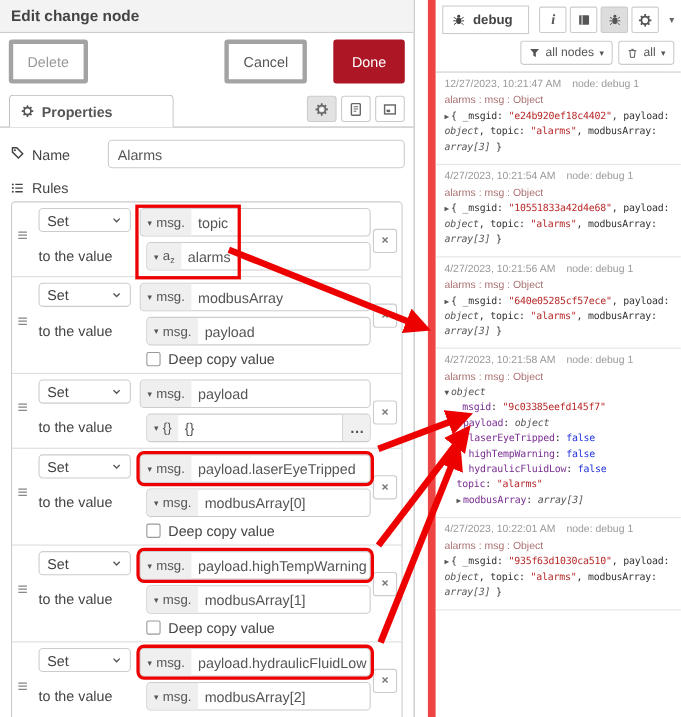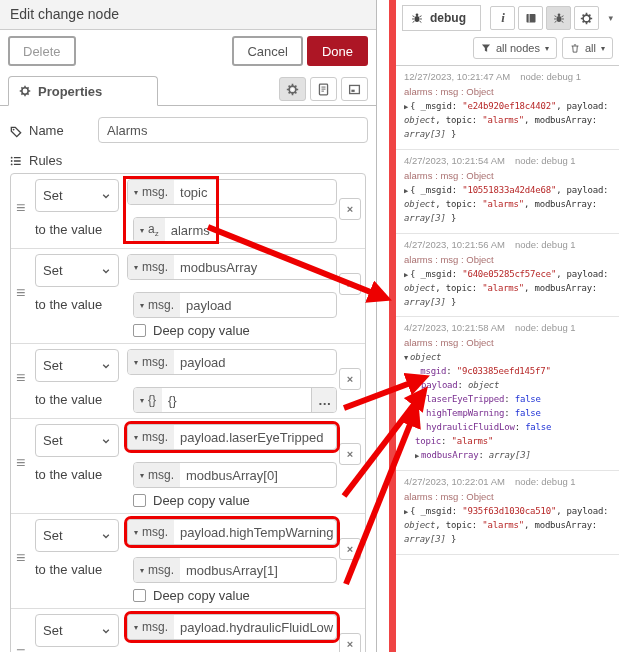--- a/index.html
+++ b/index.html
@@ -4,48 +4,48 @@
 <style>
   html,body{margin:0;padding:0;}
   body{width:619px;height:652px;position:relative;background:#fff;overflow:hidden;
        font-family:"Liberation Sans",sans-serif;-webkit-font-smoothing:antialiased;}
   button{font-family:inherit;cursor:pointer;}
 
   
   .left-panel{position:absolute;left:0;top:0;width:377px;height:652px;background:#fff;
               border-right:1px solid #bbb;box-sizing:border-box;overflow:hidden;}
   .dialog-header{height:29px;line-height:29px;padding:0 10px;background:#f3f3f3;
-                 border-bottom:1px solid #ccc;font-size:14px;font-weight:normal;color:#444;}
+                 border-bottom:1px solid #ccc;font-size:14px;font-weight:bold;color:#444;}
   .dialog-buttons{display:flex;justify-content:space-between;align-items:center;padding:6px 8px;}
-  .btn{height:30px;padding:0 13px;font-size:13px;background:#fff;border:2px solid #a3a3a3;border-radius:3px;color:#555;}
+  .btn{height:40px;padding:0 13px;font-size:13px;background:#fff;border:4px solid #a3a3a3;border-radius:3px;color:#555;}
   .btn.muted{color:#999;}
   .btn-red{background:#ad1625;border-color:#ad1625;color:#fff;}
-  .btn-group{display:flex;gap:4px;}
+  .btn-group{display:flex;gap:24px;}
   .tab-row{position:relative;height:31px;border-bottom:1px solid #bbb;margin-top:2px;}
   .tab{position:absolute;left:8px;bottom:-1px;width:150px;height:30px;background:#fff;border:1px solid #bbb;
        border-bottom:1px solid #fff;border-radius:4px 4px 0 0;display:flex;align-items:center;gap:7px;
        padding:0 10px;font-size:13px;font-weight:bold;color:#555;box-sizing:border-box;}
   .tab-tools{position:absolute;right:8px;bottom:4px;display:flex;gap:4px;}
   .mini-btn{width:27px;height:24px;border:1px solid #ccc;border-radius:3px;background:#fff;
             display:flex;align-items:center;justify-content:center;color:#666;padding:0;}
   .mini-btn.active{background:#e2e2e2;}
 
   .form{padding:6px 8px 0 10px;}
   .form-row{display:flex;align-items:center;gap:10px;margin-top:5px;}
-  .field-label{display:flex;align-items:flex-end;gap:7px;width:78px;font-size:13px;color:#444;flex-shrink:0;}
+  .field-label{display:flex;align-items:flex-start;gap:7px;width:78px;font-size:13px;color:#444;flex-shrink:0;}
   input.text{flex:1;height:24px;border:1px solid #ccc;border-radius:4px;font-size:13px;color:#555;
              padding:0 8px;font-family:inherit;outline:none;}
   .rules-label{display:flex;align-items:center;gap:7px;font-size:13px;color:#444;margin:10px 0 5px 0;}
   .rules-list{border:1px solid #ccc;border-radius:4px;margin-right:2px;background:#fff;}
 
   .rule{position:relative;border-bottom:1px solid #ddd;padding:5px 28px 5px 24px;}
   .rule:last-child{border-bottom:none;}
   .drag-handle{position:absolute;left:5px;top:50%;margin-top:-11px;color:#888;font-size:16px;line-height:1;}
   .r1{display:flex;gap:8px;}
-  .op-select{width:84px;height:33px;border:1px solid #ccc;border-radius:4px;background:#fff;display:flex;
+  .op-select{width:84px;height:22px;border:1px solid #ccc;border-radius:4px;background:#fff;display:flex;
              align-items:center;justify-content:space-between;padding:0 7px;font-size:13px;color:#444;
              box-sizing:border-box;flex-shrink:0;}
   .typed-input{flex:1;height:26px;border:1px solid #ccc;border-radius:4px;display:flex;align-items:stretch;
                position:relative;background:#fff;box-sizing:border-box;min-width:0;}
   .ti-chip{display:flex;align-items:center;gap:4px;background:#efefef;border-radius:3px 0 0 3px;
            padding:0 6px;font-size:12px;color:#555;flex-shrink:0;}
   .ti-chip sub{font-size:8px;}
   .caret{font-size:8px;color:#555;}
   .ti-value{display:flex;align-items:center;padding:0 6px;font-size:13px;color:#555;white-space:nowrap;overflow:hidden;}
   .r2{display:flex;margin-top:5px;}

